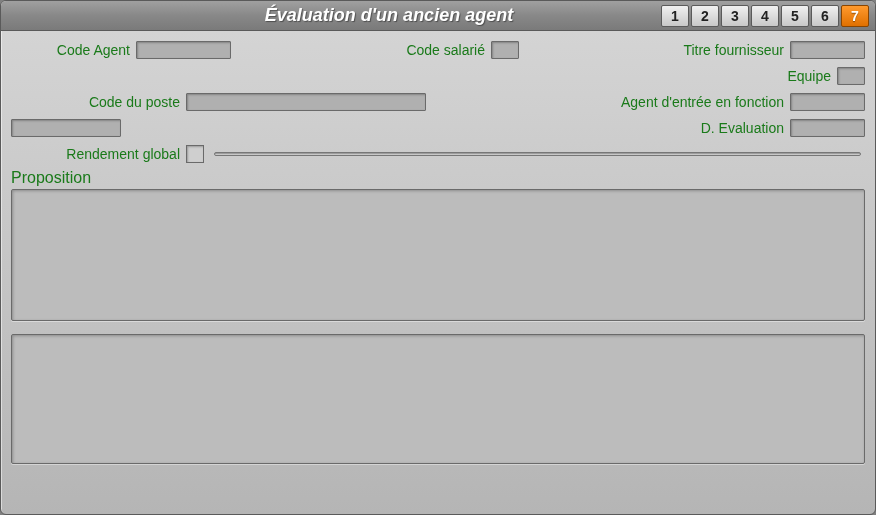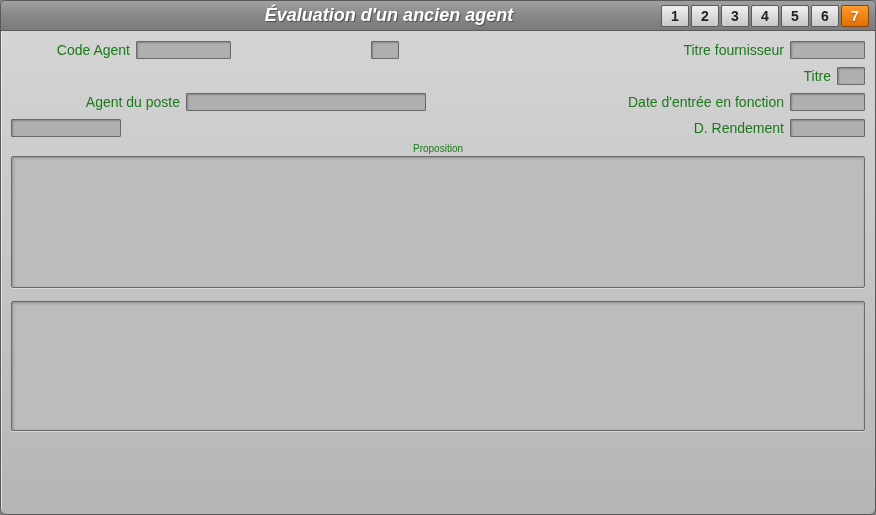--- a/index.html
+++ b/index.html
@@ -94,24 +94,23 @@
     flex: 1;
     height: 4px;
     margin-left: 10px;
     margin-right: 4px;
     background: linear-gradient(to bottom,#888 0%, #ddd 100%);
     border: 1px solid #777;
     border-radius: 2px;
   }
   .section-label {
     color: #1a7a1a;
-    font-size: 10px;
+    font-size: 16px;
     margin-top: 4px;
     margin-bottom: 2px;
-    text-align: center;
   }
   .textarea {
     width: 100%;
     background: #bcbcbc;
     border: 1px solid #6a6a6a;
     box-shadow: inset 1px 1px 3px rgba(0,0,0,0.25), 0 1px 0 rgba(255,255,255,0.4);
     border-radius: 2px;
     resize: none;
     font-family: inherit;
     font-size: 13px;
@@ -137,47 +136,53 @@
       <div class="tab active">7</div>
     </div>
   </div>
 
   <div class="body">
 
     <div class="row">
       <div class="lbl" style="width:125px">Code Agent</div>
       <input class="field" style="width: 95px;" value="">
       <div style="flex:0 0 140px"></div>
+      <div class="lbl" style="width:120px">Code salarié</div>
       <input class="field" style="width: 28px;" value="">
       <div style="flex:1"></div>
       <div class="lbl">Titre fournisseur</div>
       <input class="field" style="width: 75px;" value="">
     </div>
 
     <div class="row">
       <div style="flex:1"></div>
-      <div class="lbl">Titre</div>
+      <div class="lbl">Equipe</div>
       <input class="field" style="width: 28px;" value="">
     </div>
 
     <div class="row">
-      <div class="lbl" style="width:175px">Agent du poste</div>
+      <div class="lbl" style="width:175px">Code du poste</div>
       <input class="field" style="width: 240px;" value="">
       <div style="flex:1"></div>
-      <div class="lbl">Date d'entrée en fonction</div>
+      <div class="lbl">Agent d'entrée en fonction</div>
       <input class="field" style="width: 75px;" value="">
     </div>
 
     <div class="row">
       <input class="field" style="width: 110px;" value="">
       <div style="flex:1"></div>
-      <div class="lbl">D. Rendement</div>
+      <div class="lbl">D. Evaluation</div>
       <input class="field" style="width: 75px;" value="">
     </div>
 
+    <div class="row">
+      <div class="lbl" style="width:175px">Rendement global</div>
+      <div class="checkbox"></div>
+      <div class="slider-track"></div>
+    </div>
 
     <div class="section-label">Proposition</div>
     <textarea class="textarea ta-prop" style=""></textarea>
 
     <div style="height:10px"></div>
 
     <textarea class="textarea ta-dec" style=""></textarea>
 
   </div>
 </div>

